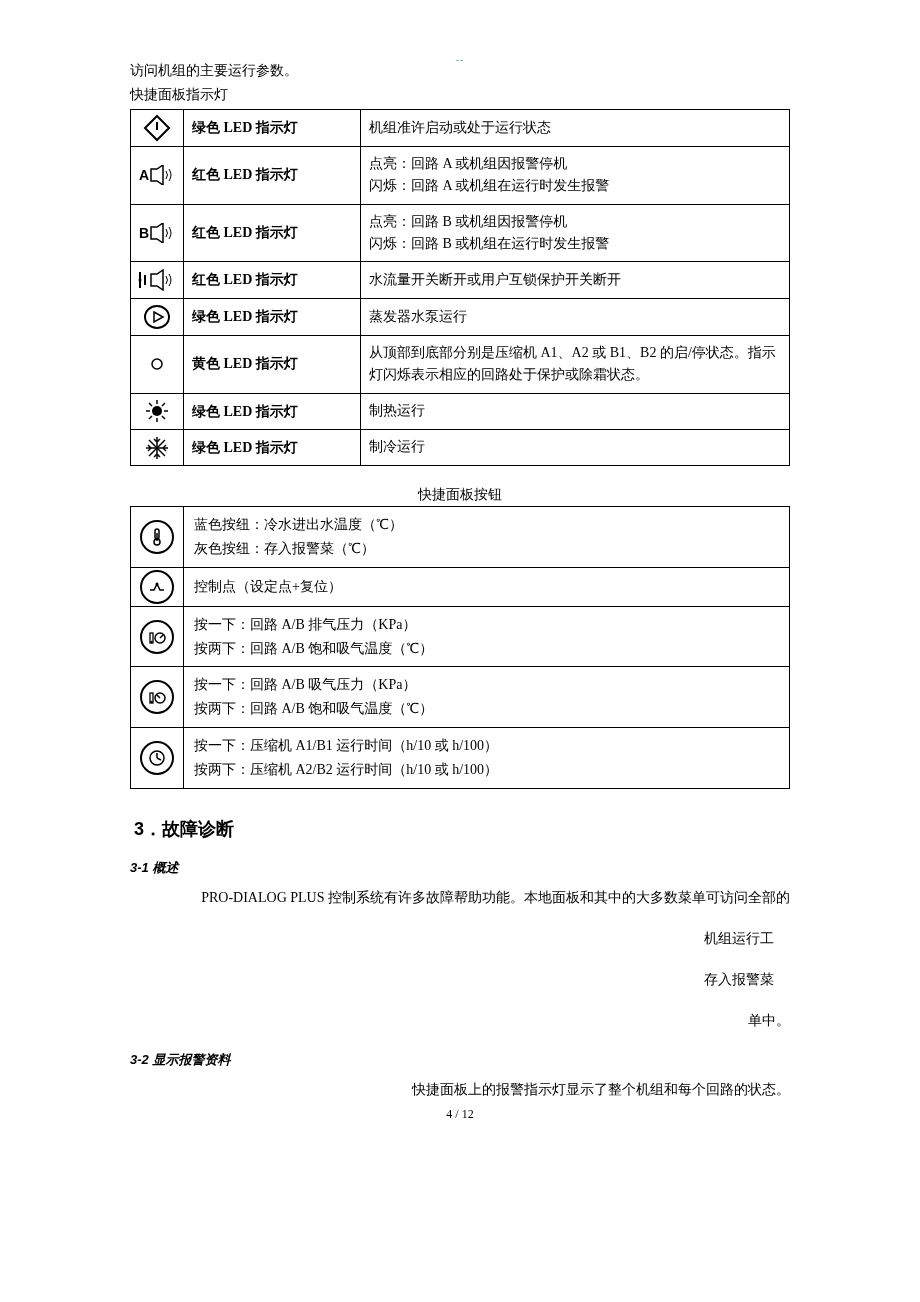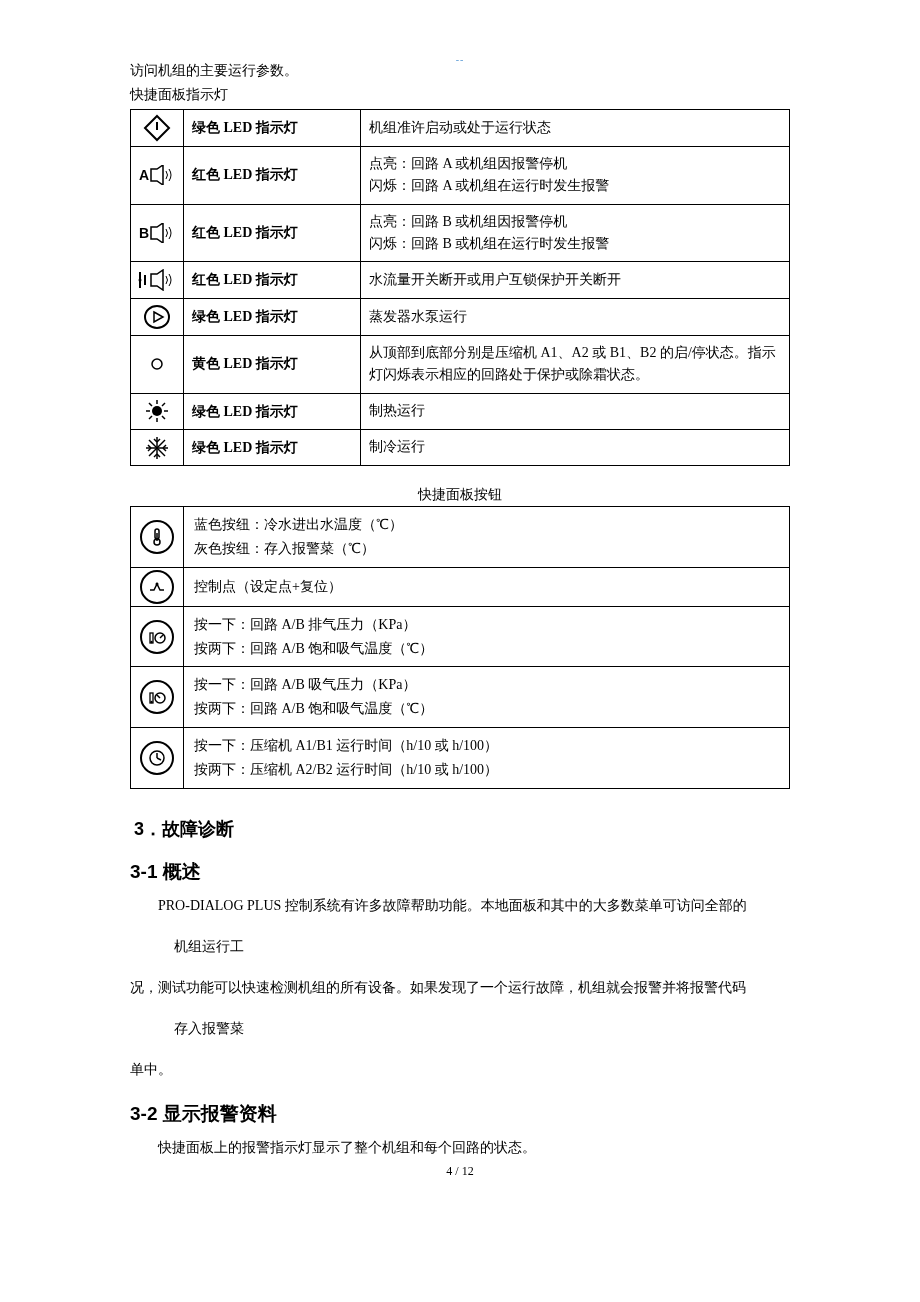--- a/index.html
+++ b/index.html
@@ -95,26 +95,28 @@
   }
 
   h3.section {
     font-family: "SimHei", "黑体", sans-serif;
     font-size: 18px;
     font-weight: bold;
     margin: 28px 0 12px 4px;
   }
   h4.sub {
     font-family: "SimHei", "黑体", sans-serif;
-    font-size: 19px;
+    font-size: 13px;
     font-weight: bold;
     margin: 18px 0 8px 0;
+    font-style: italic;
   }
   .body-text {
     line-height: 1.8;
+    text-align: right;
   }
   .indent-first { text-indent: 2em; margin: 0; }
   .hanging { padding-left: 2em; text-indent: 0; margin: 16px; }
   .noindent { margin: 0; }
   .page-number {
     text-align: center;
     font-size: 12px;
     margin-top: 4px;
     font-family: "Times New Roman", serif;
   }
@@ -350,21 +352,20 @@
       </td>
     </tr>
   </tbody>
     </table>
 
   <h3 class="section">3．故障诊断</h3>
   <h4 class="sub">3-1 概述</h4>
   <div class="body-text">
     <p class="indent-first">PRO-DIALOG PLUS 控制系统有许多故障帮助功能。本地面板和其中的大多数菜单可访问全部的</p>
     <p class="hanging">机组运行工</p>
-    <p class="noindent">况，测试功能可以快速检测机组的所有设备。如果发现了一个运行故障，机组就会报警并将报警代码</p>
     <p class="hanging">存入报警菜</p>
     <p class="noindent">单中。</p>
   </div>
 
   <h4 class="sub">3-2 显示报警资料</h4>
   <div class="body-text">
     <p class="indent-first">快捷面板上的报警指示灯显示了整个机组和每个回路的状态。</p>
   </div>
 
   <div class="page-number">4 / 12</div>

